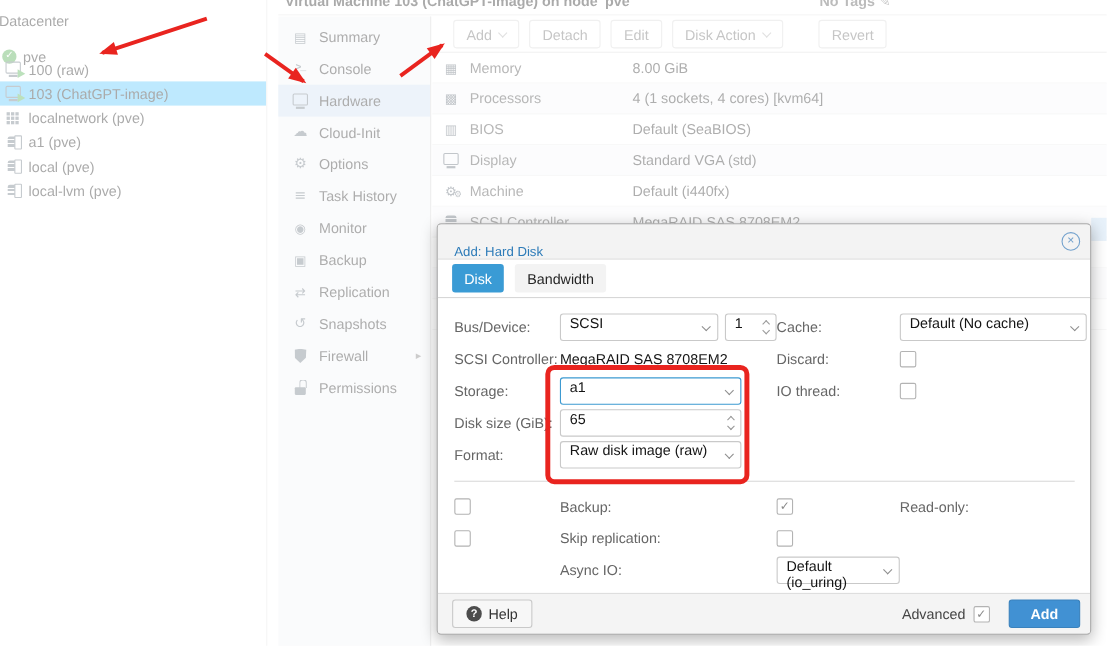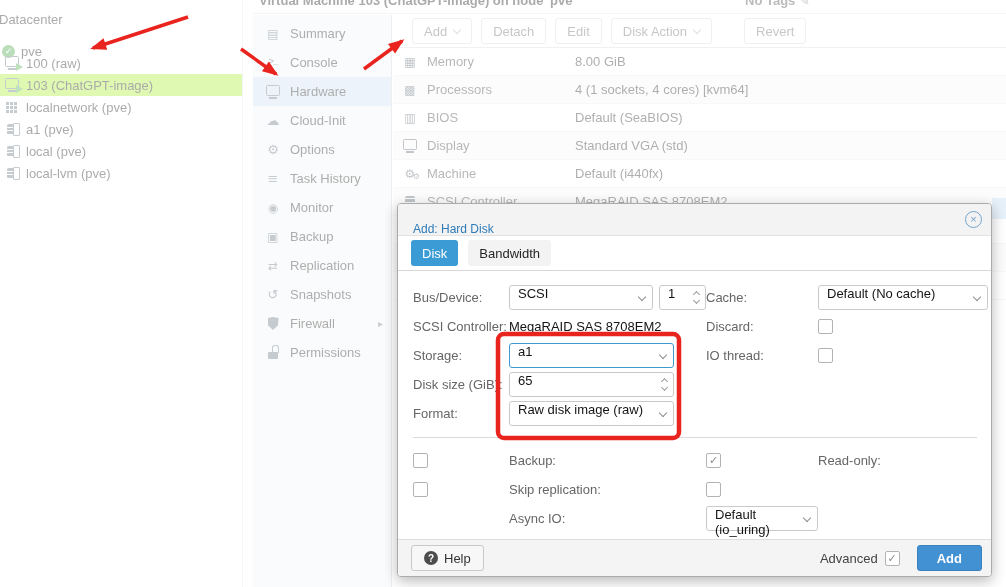--- a/index.html
+++ b/index.html
@@ -38,21 +38,21 @@
     border:1.6px solid currentColor;border-bottom:none;border-radius:3px 3px 0 0;}
   .ic.gears::before{content:"⚙";font-size:12px;}
   .ic.gears::after{content:"⚙";position:absolute;font-size:8px;right:-2px;bottom:1px;}
   .chev{display:inline-block;width:6px;height:6px;border-right:1.5px solid #c0c0c0;
     border-bottom:1.5px solid #c0c0c0;transform:rotate(45deg);margin:-3px 0 0 7px;}
   
   .tree-panel{position:absolute;left:0;top:0;width:243px;height:587px;background:#fff;
     border-right:1px solid #ececec;overflow:hidden;z-index:1;}
   .tree-item{position:absolute;left:0;width:100%;height:22px;display:flex;align-items:center;gap:6px;
     color:#555;white-space:nowrap;cursor:default;}
-  .tree-item.selected{background:#bef264;}
+  .tree-item.selected{background:#7dd3fc;}
   
   .title-strip{position:absolute;left:253px;top:0;right:0;height:14px;overflow:hidden;
     border-bottom:1px solid #eaeaea;background:#fff;z-index:1;}
   .title-text{position:absolute;left:6px;top:-7px;font-weight:bold;color:#555;white-space:nowrap;}
   .tags-text{position:absolute;left:492px;top:-7px;font-weight:bold;color:#777;white-space:nowrap;}
   .pencil{color:#999;font-family:"DejaVu Sans",sans-serif;font-weight:normal;}
   
   .nav-panel{position:absolute;left:253px;top:15px;width:139px;bottom:0;background:#f5f6f8;
     border-right:1px solid #dcdcdc;z-index:1;}
   .nav-item{position:absolute;left:0;width:100%;height:29px;display:flex;align-items:center;gap:9px;

